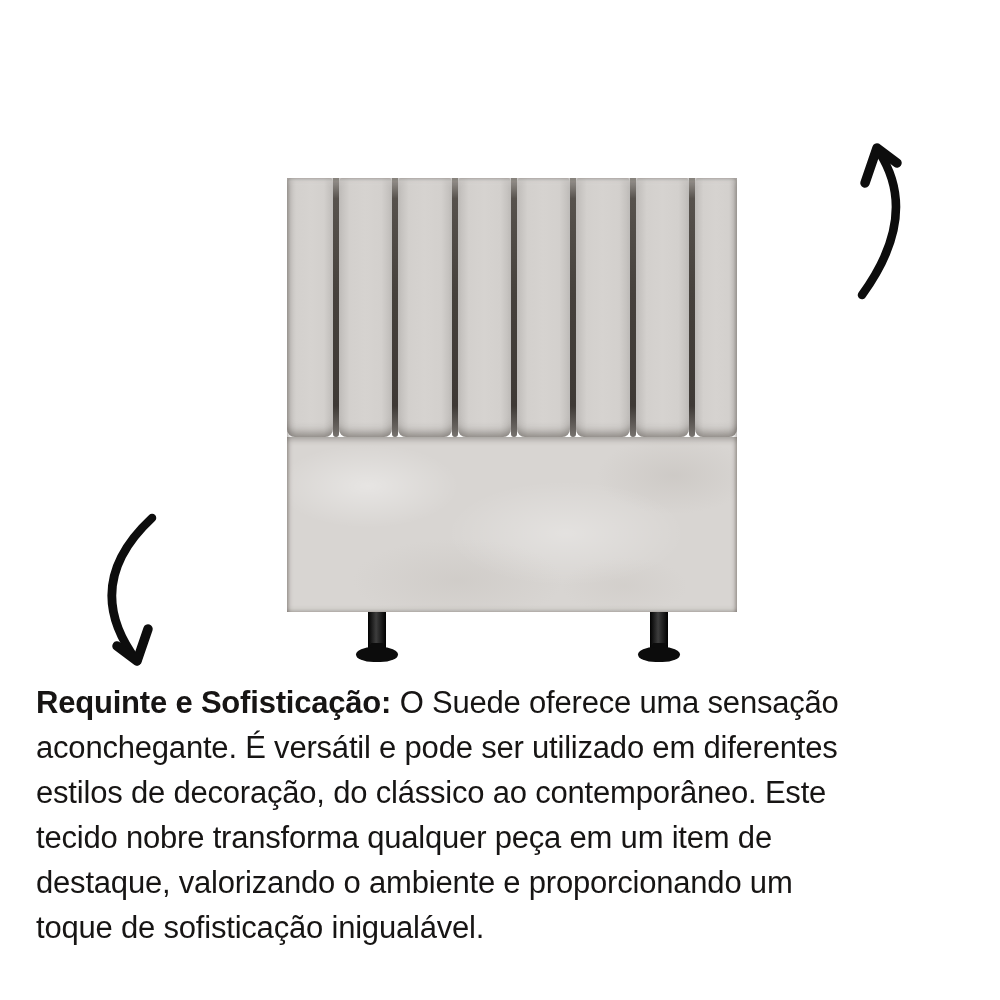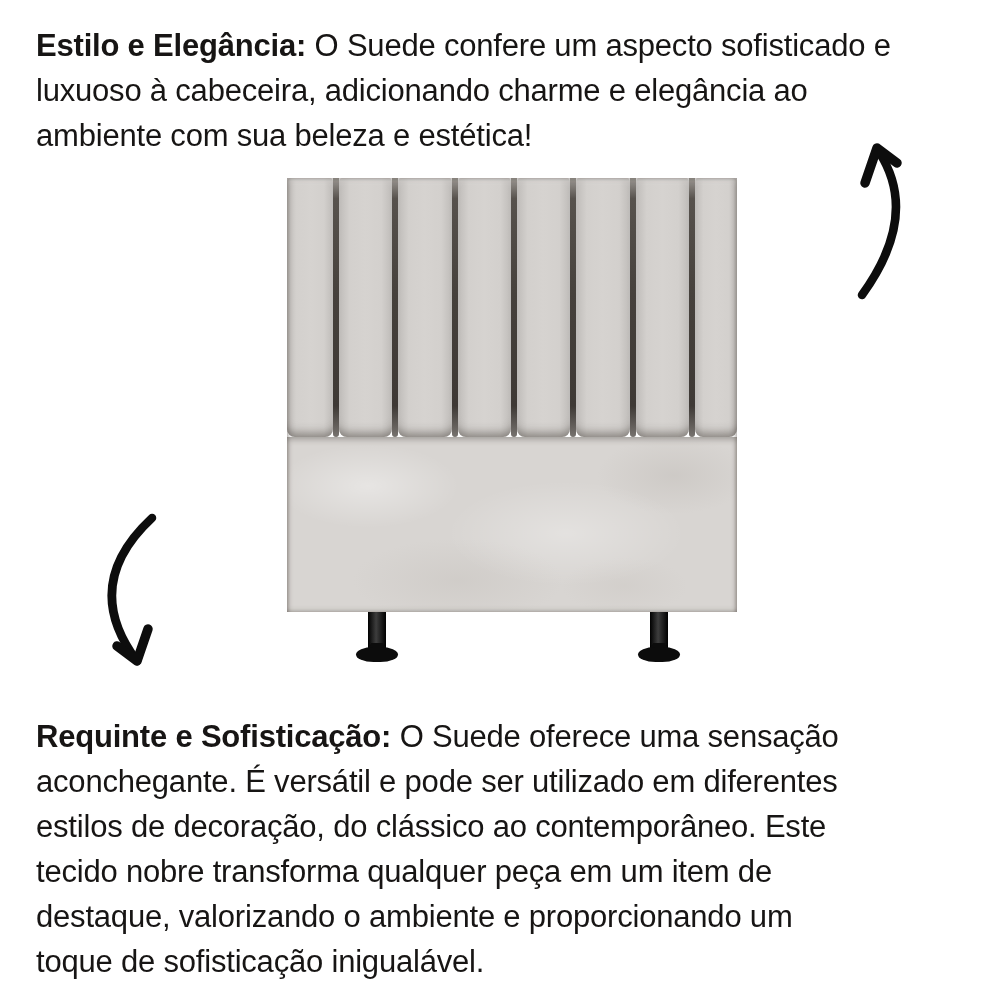--- a/index.html
+++ b/index.html
@@ -9,21 +9,21 @@
     font-family:"Liberation Sans","DejaVu Sans",sans-serif;overflow:hidden;
     color:var(--text,#171514);
   }
   .para{
     position:absolute;left:36px;width:950px;margin:0;
     font-size:31px;line-height:45px;letter-spacing:-0.2px;
     white-space:pre-line;
   }
   .para strong{font-weight:700;}
   .para-top{top:23px;}
-  .para-bottom{top:714px;}
+  .para-bottom{top:680px;}
 
   
   .hb-photo{position:absolute;left:287px;top:178px;width:450px;height:484px;margin:0;}
   .hb-panels{display:flex;height:259px;}
   .hb-panel{
     flex:1 1 auto;
     background:linear-gradient(90deg,#bfbcb9 0,#d3d0cd 20%,var(--panel,#d6d3d0) 50%,#d3d0cd 80%,#bfbcb9 100%);
     border-radius:4px 4px 8px 8px;
     box-shadow:inset 0 -12px 10px -8px rgba(62,56,50,.5), inset 0 5px 6px -4px rgba(255,255,255,.55);
   }
@@ -71,23 +71,20 @@
   .arrow .shaft{stroke-width:8.5px;}
   .arrow .head{stroke-width:9.5px;}
   .arrow-up{left:845px;top:138px;}
   .arrow-down{left:85px;top:505px;}
 </style>
 </head>
 <body>
 
 <div class="canvas">
 
-  <p class="para para-top"><strong>Estilo e Elegância:</strong><span> O Suede confere um aspecto sofisticado e
-luxuoso à cabeceira, adicionando charme e elegância ao
-ambiente com sua beleza e estética!</span></p>
 
   <svg class="arrow arrow-up" width="70" height="165" viewBox="0 0 70 165">
     <path class="shaft" d="M17,157 Q75,77 34,14"></path>
     <path class="head" d="M20,45 L32,10 L52,25"></path>
   </svg>
 
   <figure class="hb-photo">
     <div class="hb-panels">
         <div class="hb-panel first"></div>
         <div class="hb-groove"></div>

